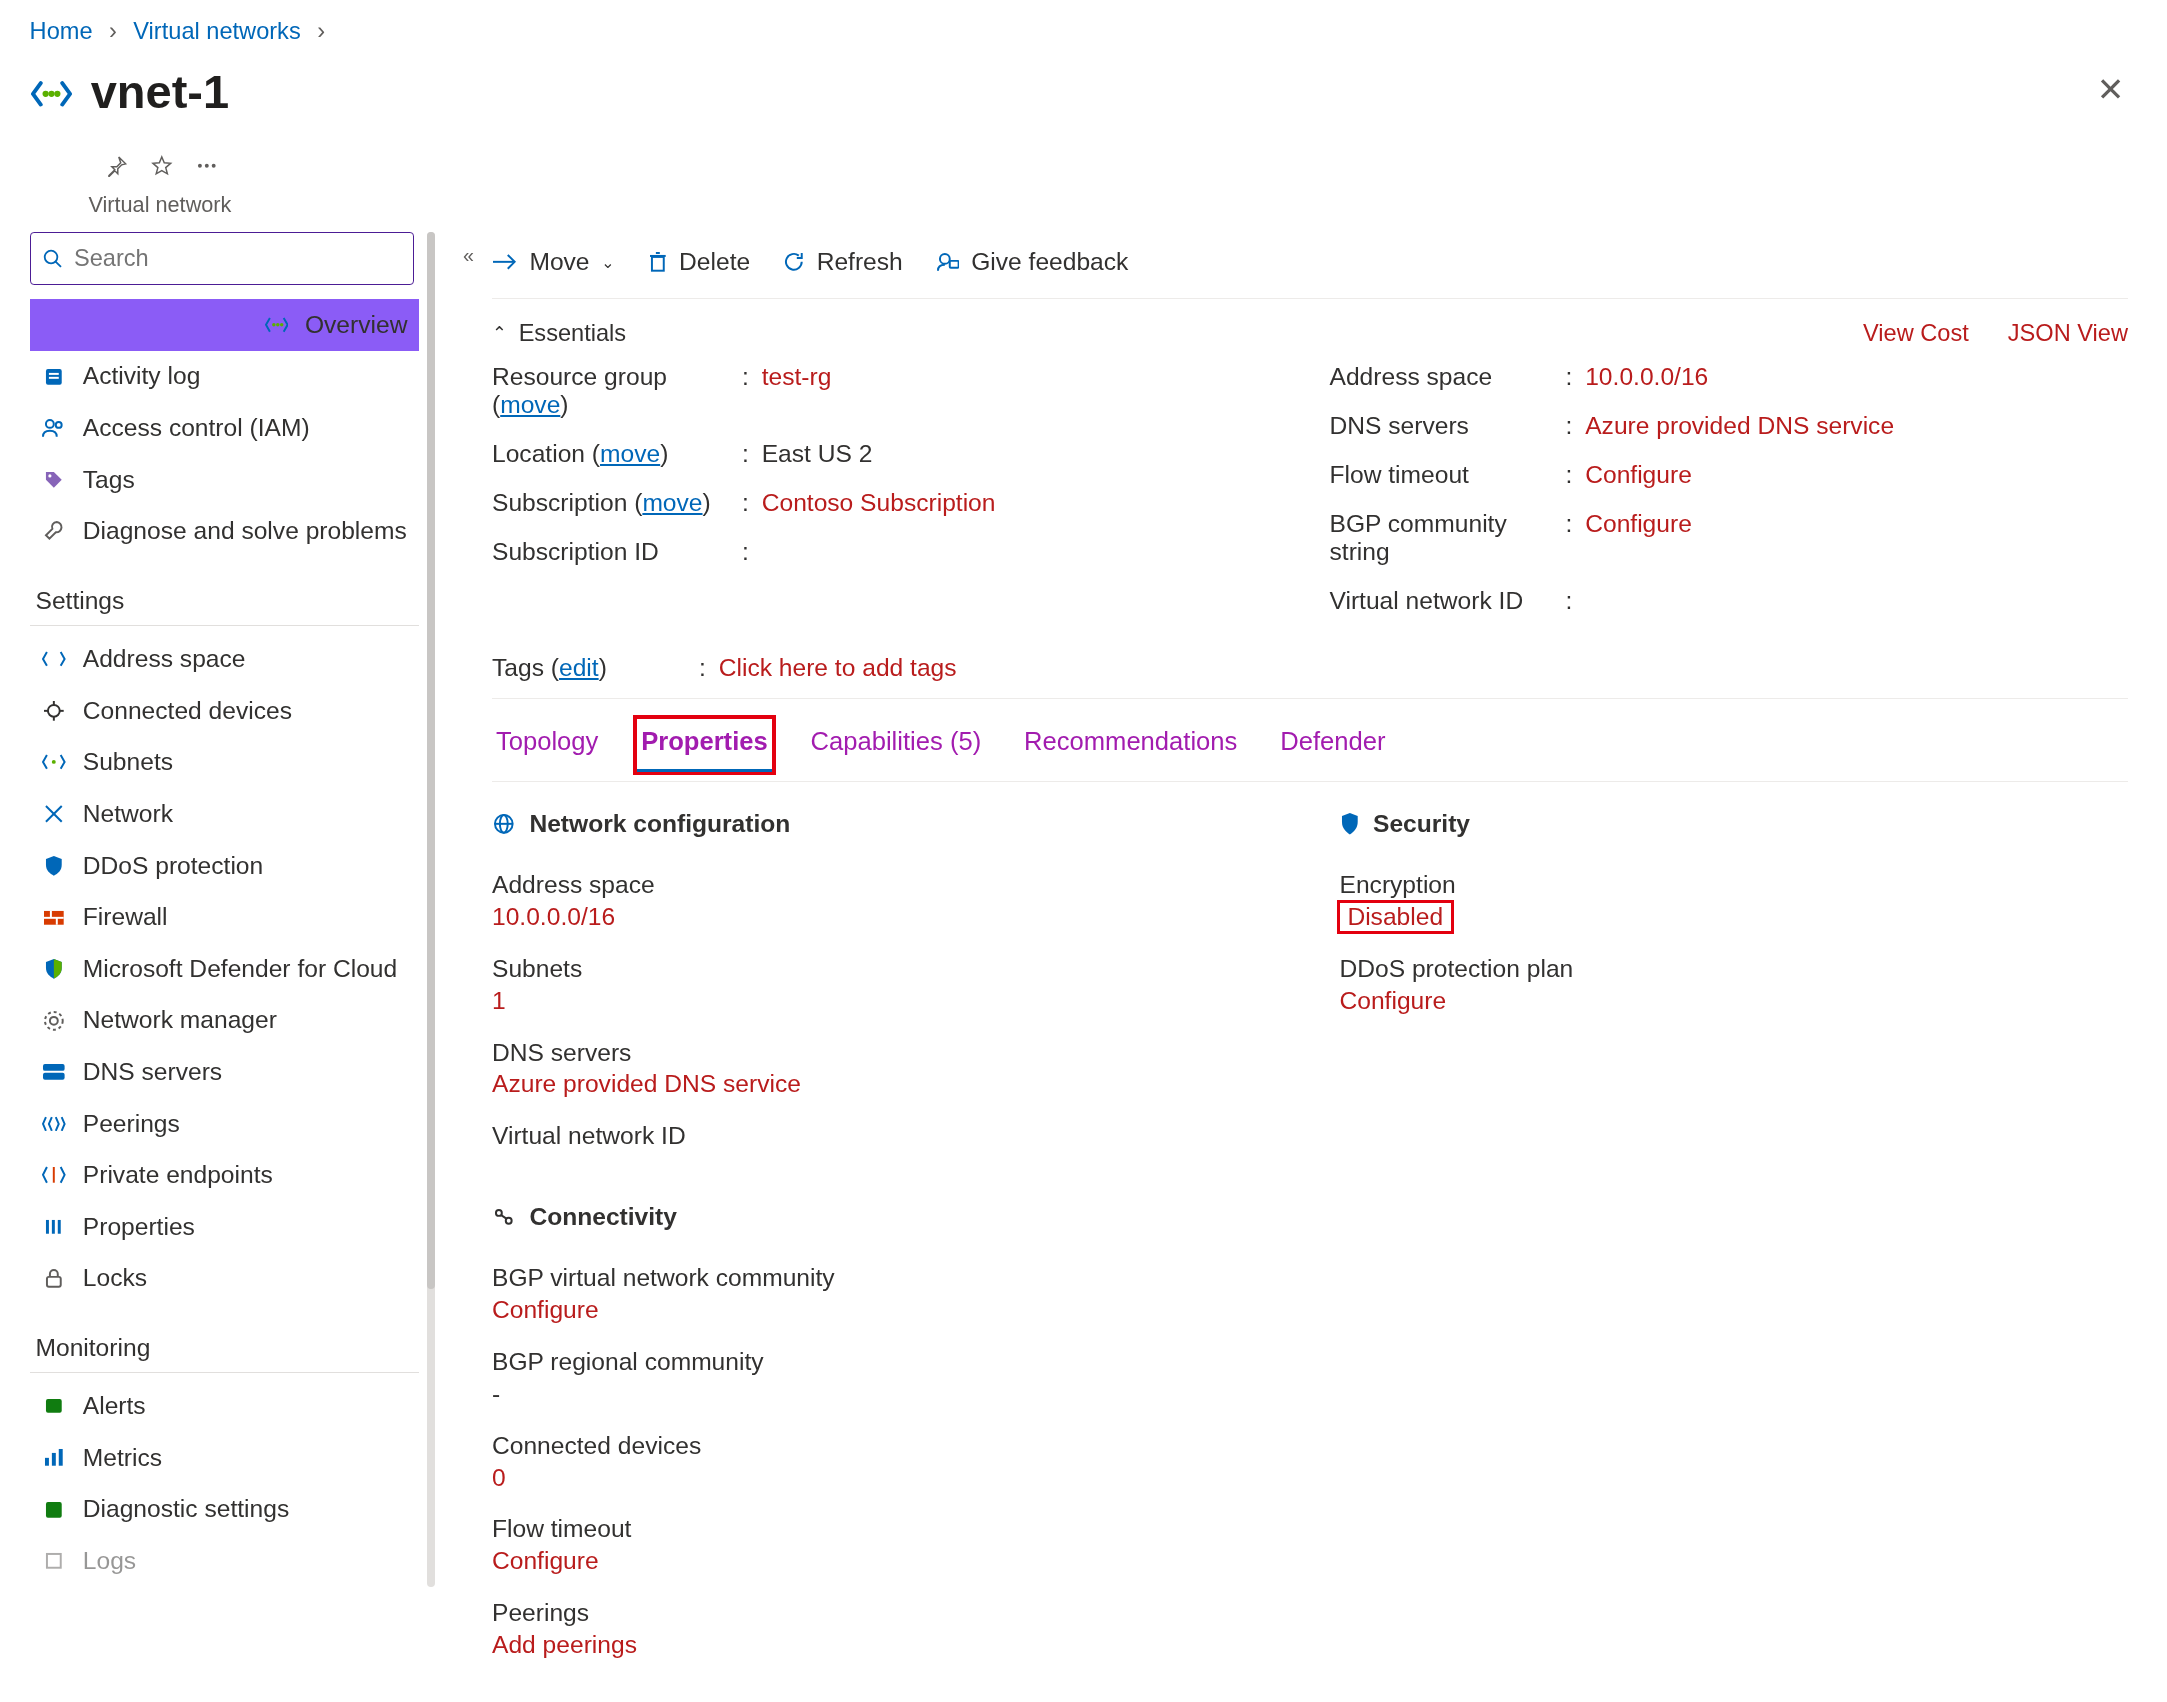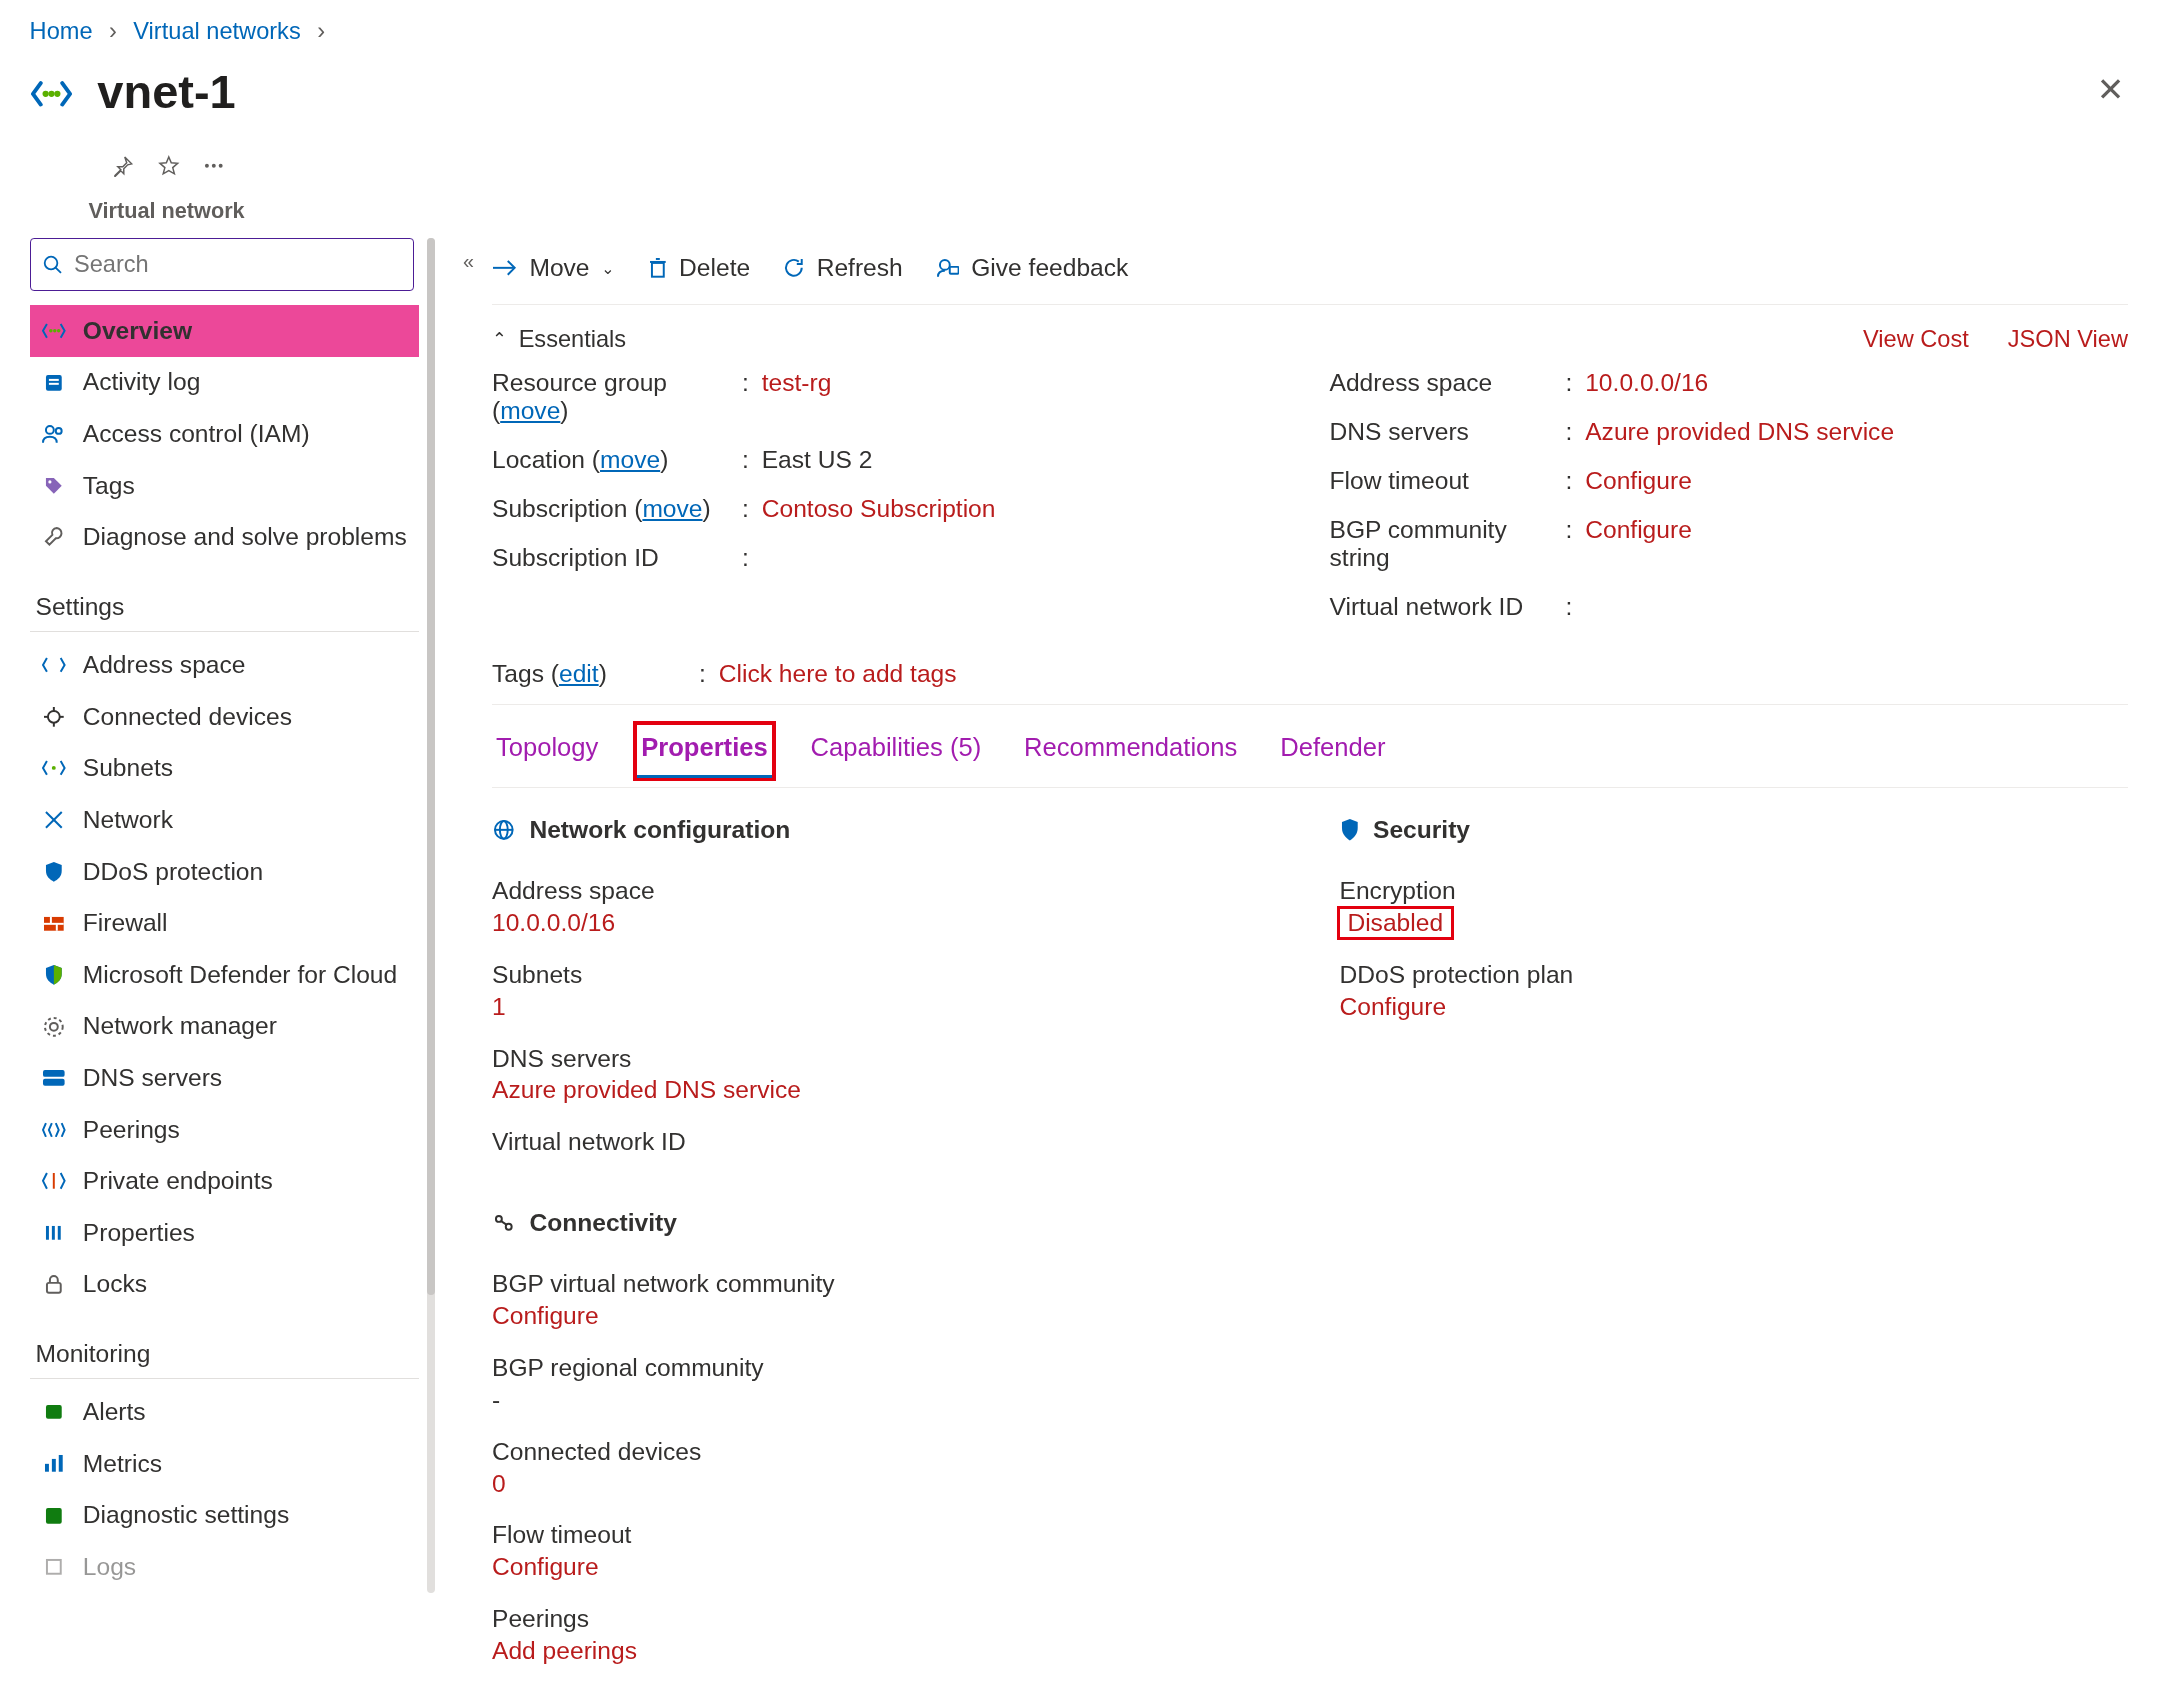--- a/index.html
+++ b/index.html
@@ -12,36 +12,36 @@
   .breadcrumb { padding:17.7px 29.6px 7.9px 29.6px; font-size:23.6px; color:#605e5c; }
   .breadcrumb a { color:#0067b8; font-size:23.6px; }
   .breadcrumb .sep { margin:0 9.9px; color:#605e5c; }
 
   
   .title-row { display:flex; align-items:flex-start; padding:11.8px 29.6px 13.8px 29.6px; position:relative; }
   .title-icon { width:43px; height:43px; margin-right:15.8px; display:flex; align-items:center; justify-content:center; margin-top:7.9px;}
   .title-block { display:flex; flex-direction:column; }
   .title-main { display:flex; align-items:center; gap:17.7px;flex-direction:column; }
   .title-main h1 { font-size:47px; font-weight:600; color:#201f1e; }
-  .title-sub { font-size:21.7px; color:#605e5c; margin-top:18px;font-weight:bold; }
+  .title-sub { font-size:21.7px; color:#605e5c; margin-top:12px; }
   .title-actions { display:flex; gap:15.8px; margin-left:3.9px; margin-top:13.8px;}
   .icon-btn { width:29.6px; height:29.6px; display:flex; align-items:center; justify-content:center; cursor:pointer; color:#605e5c; }
   .close-btn { position:absolute; right:39px; top:19.7px; width:35px; height:35px; display:flex; align-items:center; justify-content:center; cursor:pointer; font-size:33px; color:#605e5c; }
 
   
   .layout { display:flex; align-items:flex-start; }
   .sidebar { width:433px; padding:0 13.8px 0 29.6px; position:relative; }
   .side-scroll { position:absolute; right:-2px; top:0; bottom:0; width:7.9px; background:#e1dfdd; border-radius:3.9px; }
   .side-scroll-thumb{ position:absolute; top:0; width:7.9px; height:78%; background:#c8c6c4; border-radius:3.9px;}
   .collapse-arrow { position:absolute; right:-41px; top:11.8px; font-size:19.7px; color:#605e5c; cursor:pointer;}
   .search-box { width:384px; border:1px solid #4c1d95; border-radius:3.9px; display:flex; align-items:center; padding:7.9px 11.8px; gap:9.9px; color:#605e5c; height:53px; font-size:23.6px;}
   .search-box input { border:none; outline:none; flex:1; font-size:23.6px; color:#323130; background:transparent;}
   .nav { margin-top:13.8px; display:flex; flex-direction:column; }
   .nav-item { display:flex; align-items:center; gap:15.8px; padding:11.8px 11.8px; cursor:pointer; border-radius:0; font-size:24.6px; color:#323130;}
-  .nav-item.selected { background:#ec4899; font-weight:700; }
+  .nav-item.selected { background:#8b5cf6; font-weight:400;justify-content:flex-end; }
   .nav-icon { width:25.6px; height:25.6px; display:flex; align-items:center; justify-content:center; flex-shrink:0; }
   .nav-section { font-size:24.6px; color:#323130; font-weight:400; padding:29.6px 11.8px 9.9px 5.9px; border-bottom:1px solid #e1dfdd; margin-bottom:7.9px;}
 
   
   .main { flex:1; padding:0 39px 39px 59px; overflow:hidden;}
   .cmdbar { display:flex; align-items:center; gap:33px; padding:15.8px 0 21.7px 0; border-bottom:1px solid #edebe9; font-size:24.6px;}
   .cmd { display:flex; align-items:center; gap:11.8px; cursor:pointer; color:#323130;}
   .cmd .ic { color:#0067b8; }
   .cmd-chev{ font-size:15.8px; color:#323130;}
 

